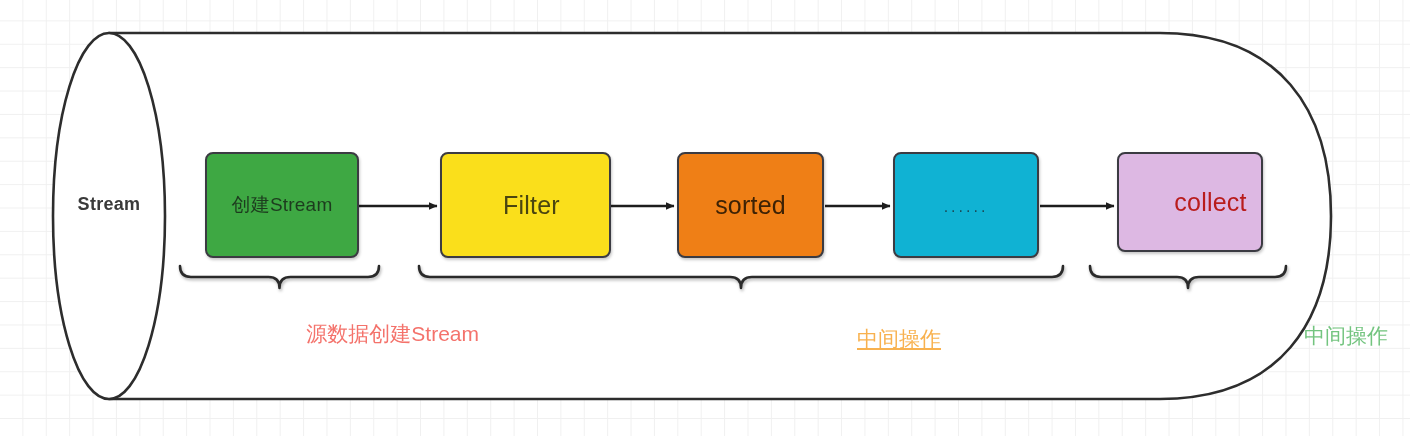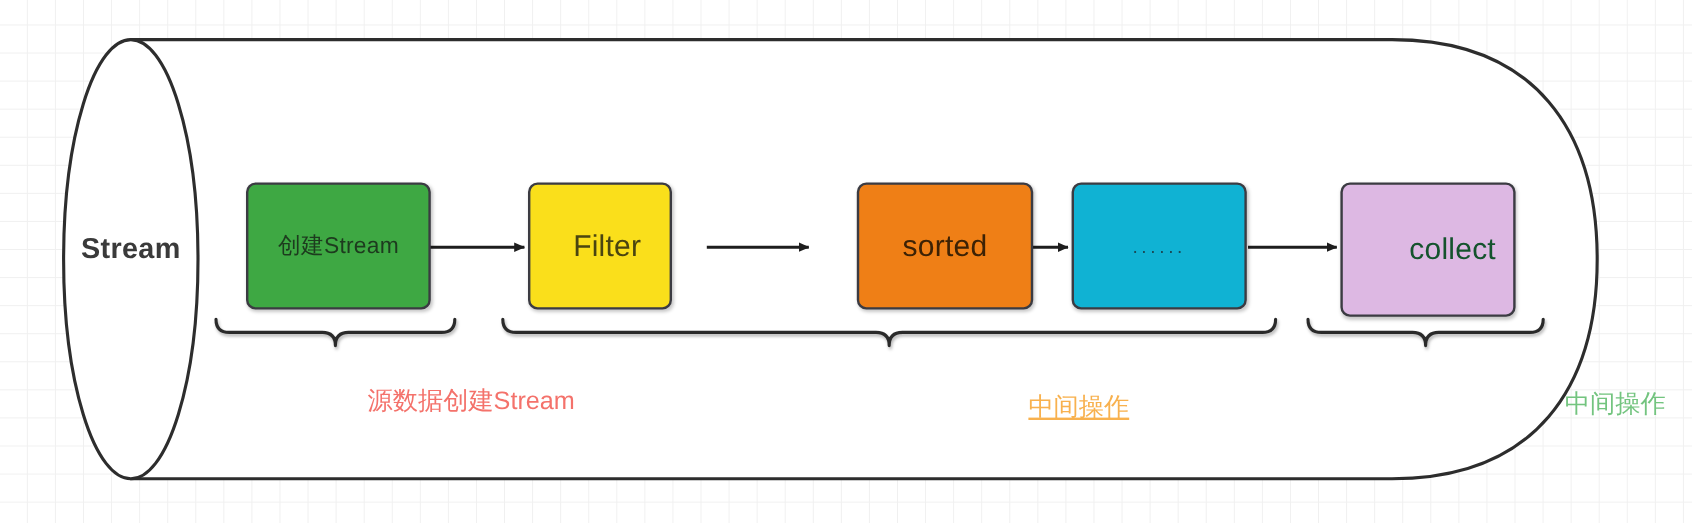--- a/index.html
+++ b/index.html
@@ -49,21 +49,21 @@
   }
   .dots {
     font-size: 16px;
     letter-spacing: 3px;
     color: #1a4a57;
     position: relative;
     top: 2px;
   }
   .stream-label {
     position: absolute;
-    font-size: 24px;
+    font-size: 18px;
     font-weight: bold;
     color: #3a3a3a;
     letter-spacing: 0.3px;
     white-space: nowrap;
   }
   .brace-label {
     position: absolute;
     font-size: 21px;
     white-space: nowrap;
     text-align: right;
@@ -102,30 +102,30 @@
         <path d="M 1090 266 q 0 11 11 11 L 1177 277 q 11 0 11 11 q 0 -11 11 -11 L 1275 277 q 11 0 11 -11" fill="none" stroke="#2b2b2b" stroke-width="2.6" stroke-linecap="round" stroke-linejoin="round" filter="url(#softshadow)"></path>
       </g>
   </svg>
 
   <div class="stream-label" style="left:0; top:194px; width:218px; text-align:center;">Stream</div>
 
   <div id="node-layer">
       <div class="node small-label" style="left: 205px; top: 152px; width: 154px; height: 106px; background: rgb(62, 168, 67); color: rgb(29, 59, 30);">
         <span>创建Stream</span>
       </div>
-      <div class="node" style="left: 440px; top: 152px; width: 120px; height: 106px; background: rgb(250, 223, 27); color: rgb(74, 69, 16); padding-left: 12px;">
+      <div class="node" style="left: 440px; top: 152px; width: 171px; height: 106px; background: rgb(250, 223, 27); color: rgb(74, 69, 16); padding-left: 12px;">
         <span>Filter</span>
       </div>
-      <div class="node" style="left: 714px; top: 152px; width: 147px; height: 106px; background: rgb(239, 127, 22); color: rgb(61, 34, 5);">
+      <div class="node" style="left: 677px; top: 152px; width: 147px; height: 106px; background: rgb(239, 127, 22); color: rgb(61, 34, 5);">
         <span>sorted</span>
       </div>
       <div class="node" style="left: 893px; top: 152px; width: 146px; height: 106px; background: rgb(16, 178, 211); color: rgb(17, 80, 94);">
         <span class="dots">......</span>
       </div>
-      <div class="node" style="left: 1117px; top: 152px; width: 146px; height: 112px; background: rgb(221, 184, 227); color: #14532d; padding-left: 41px;">
+      <div class="node" style="left: 1117px; top: 152px; width: 146px; height: 100px; background: rgb(221, 184, 227); color: #b91c1c; padding-left: 41px;">
         <span>collect</span>
       </div>
     </div>
 
   <div id="brace-label-layer">
       <div class="brace-label" style="color: rgb(244, 114, 107); left: 79px; top: 320px; width: 400px;">源数据创建Stream</div>
       <div class="brace-label" style="color: rgb(248, 177, 78); left: 541px; top: 325px; width: 400px; text-decoration: underline;">中间操作</div>
       <div class="brace-label" style="color: rgb(115, 196, 127); left: 988px; top: 322px; width: 400px;">中间操作</div>
     </div>
 

